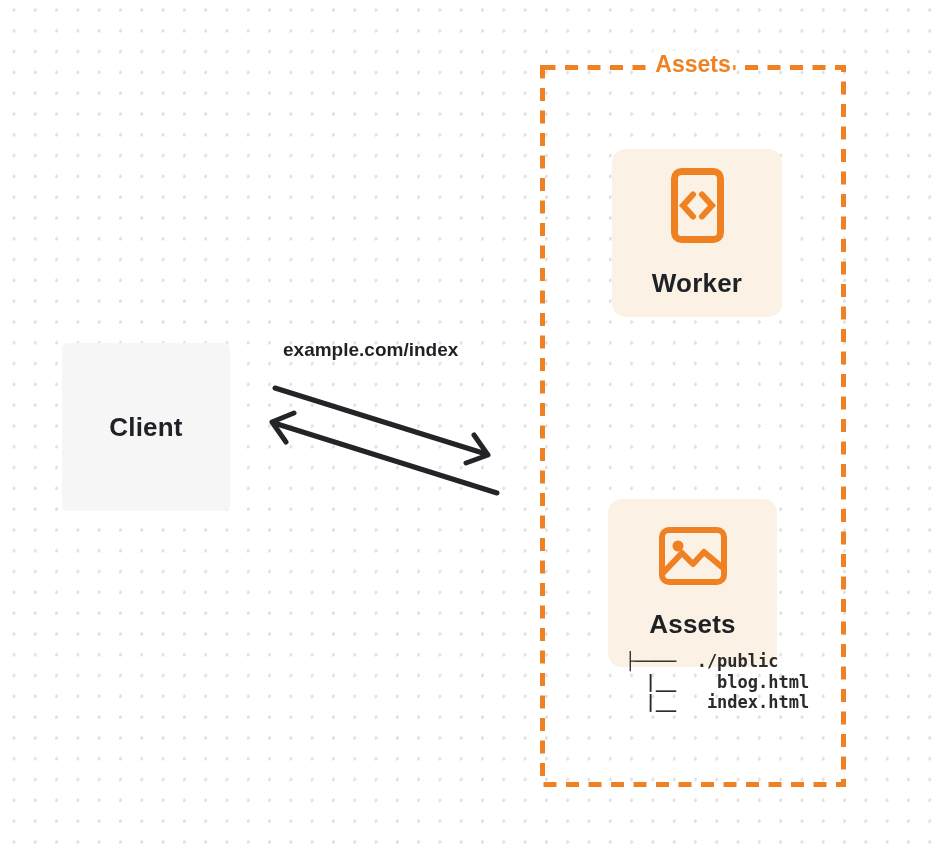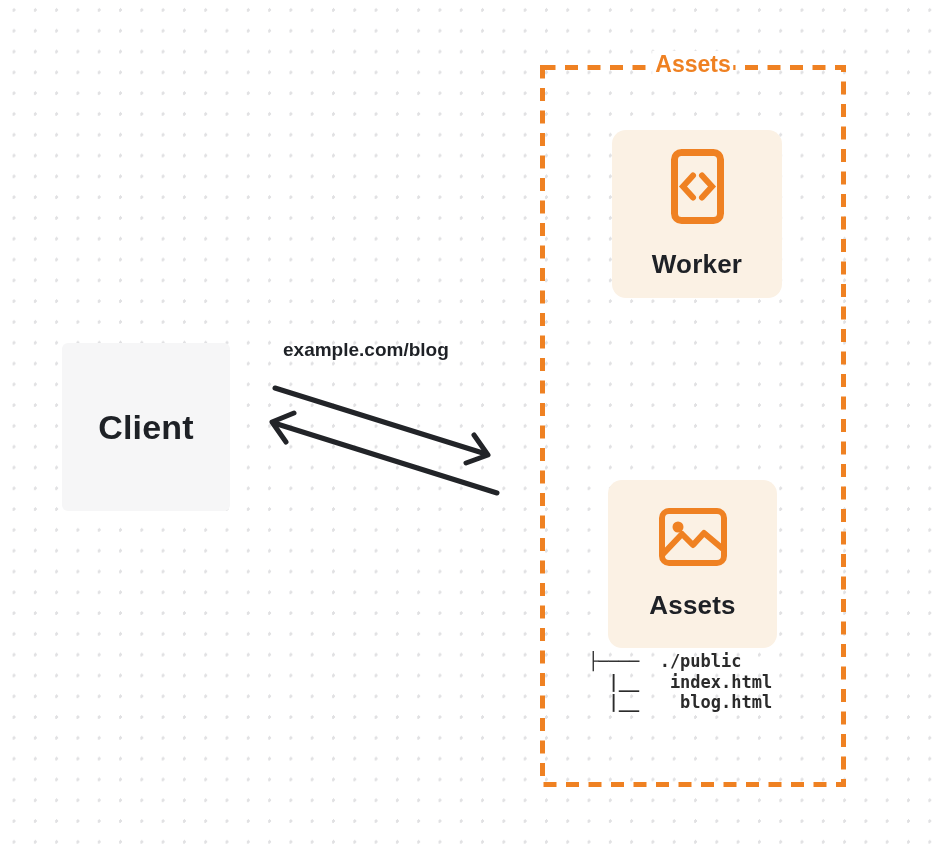--- a/index.html
+++ b/index.html
@@ -24,21 +24,21 @@
     background-image:radial-gradient(circle 1.7px at 14px 10px, var(--dot) 98%, transparent 100%);
     background-size:21.3px 20.8px;
   }
   
   .client-box{
     position:absolute;left:62px;top:343px;width:168px;height:168px;
     background:var(--client-bg);border-radius:6px;
     display:flex;align-items:center;justify-content:center;
   }
   .box-label{
-    font-size:34px;font-weight:700;color:var(--ink);letter-spacing:.2px;
+    font-size:26px;font-weight:700;color:var(--ink);letter-spacing:.2px;
   }
   
   .request-label{
     position:absolute;left:283px;top:339px;
     font-size:19px;font-weight:700;color:var(--ink);white-space:nowrap;
   }
   
   .arrows{position:absolute;left:0;top:0;width:938px;height:860px;pointer-events:none;}
   .arrows .stroke{stroke:var(--arrow-ink);stroke-width:5;fill:none;stroke-linecap:round;stroke-linejoin:round;}
   
@@ -46,46 +46,46 @@
   .project-border{position:absolute;left:0;top:0;width:100%;height:100%;}
   .project-border rect{stroke:var(--accent-orange);fill:none;}
   .project-label{
     position:absolute;top:-14px;left:50%;transform:translateX(-50%);
     font-size:23px;font-weight:700;color:var(--accent-orange);
     background:var(--canvas-bg);padding:0 3px;white-space:nowrap;
   }
   
   .card{
     position:absolute;background:var(--card-bg);border-radius:14px;
-    display:flex;flex-direction:column;align-items:center;justify-content:center;
+    display:flex;flex-direction:column;align-items:center;justify-content:center;margin-top:19px;
   }
   .card.worker{left:72px;top:65px;width:170px;height:168px;gap:25px;}
   .card.assets{left:68px;top:415px;width:169px;height:168px;gap:24px;}
   .card .icon svg{display:block;}
   .card .icon .stroke{stroke:var(--accent-orange);fill:none;}
   .card .icon .fill{fill:var(--accent-orange);stroke:none;}
   .card-label{font-size:26px;font-weight:700;color:var(--ink);letter-spacing:.2px;}
   
   .file-tree{
     position:absolute;left:48px;top:586px;
     font-family:"DejaVu Sans Mono","Liberation Mono",monospace;
     font-size:17px;font-weight:700;line-height:20.6px;color:var(--tree-ink);
   }
-  .file-tree .tree-line{white-space:pre;}
+  .file-tree .tree-line{white-space:pre;margin-left:37px;}
 </style>
 </head>
 <body>
 
 <div class="canvas">
 
   <div class="client-box">
     <span class="box-label">Client</span>
   </div>
 
-  <div class="request-label">example.com/blog</div>
+  <div class="request-label">example.com/index</div>
 
   <svg class="arrows" viewBox="0 0 938 860" aria-hidden="true">
     <g>
       <line class="stroke" x1="275" y1="388" x2="486" y2="454"></line>
       <polyline class="stroke" points="474,435 488,455 466,463"></polyline>
     </g>
     <g>
       <line class="stroke" x1="497" y1="493" x2="274" y2="423"></line>
       <polyline class="stroke" points="294,413 272,422 286,442"></polyline>
     </g>
@@ -114,18 +114,18 @@
           <rect class="stroke" x="3" y="3" width="62" height="52" rx="7" stroke-width="6"></rect>
           <circle class="fill" cx="19" cy="19" r="5.5"></circle>
           <polyline class="stroke" points="4,46 23,26 34,37 45,25 64,41" stroke-width="6" stroke-linejoin="round" stroke-linecap="round"></polyline>
         </svg>
       </span>
       <span class="card-label">Assets</span>
     </div>
 
     <div class="file-tree">
       <div class="tree-line">├────  ./public</div>
+      <div class="tree-line">  |__    blog.html</div>
       <div class="tree-line">  |__   index.html</div>
-      <div class="tree-line">  |__    blog.html</div>
     </div>
   </div>
 
 </div>
 
 </body></html>

